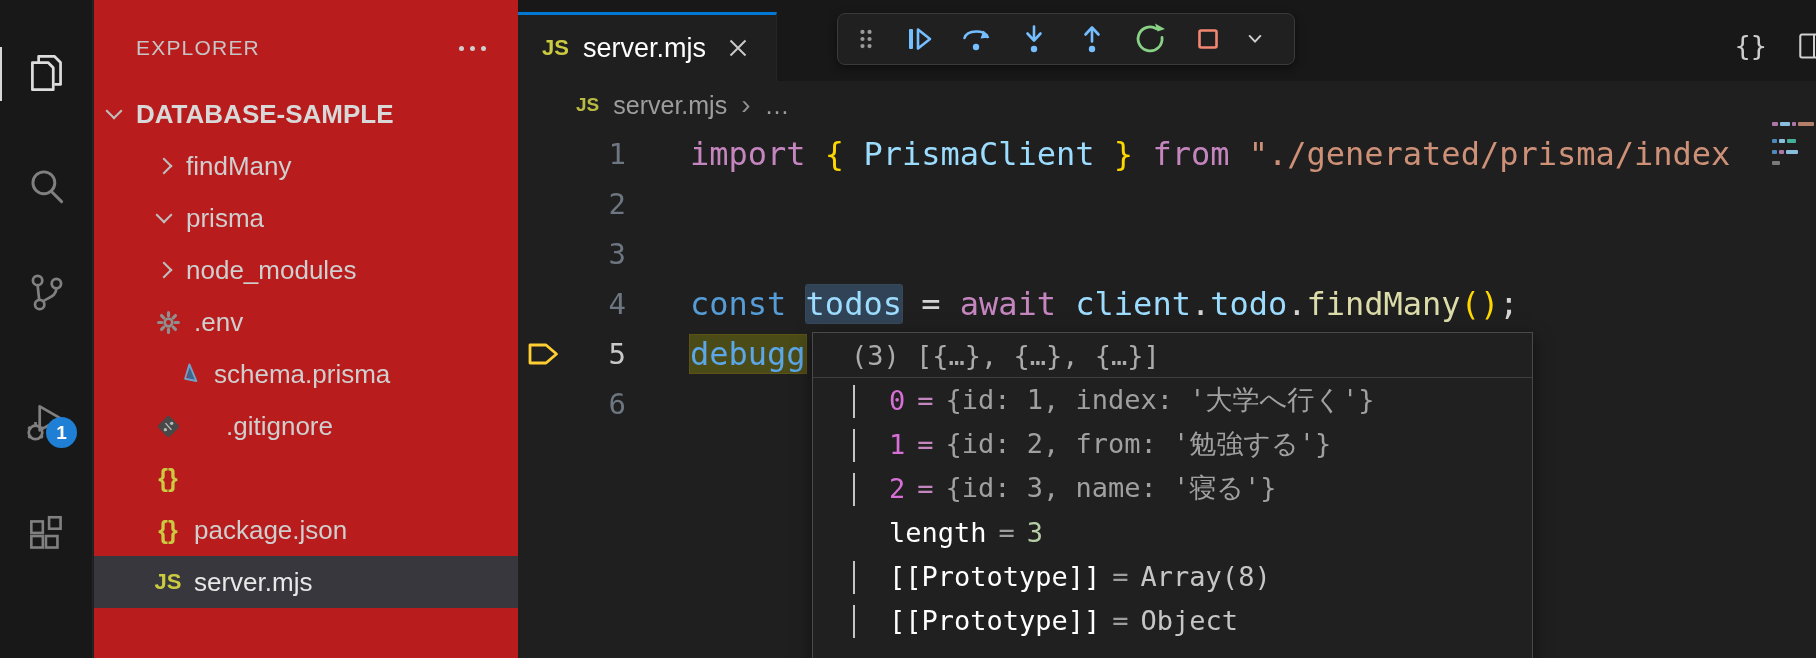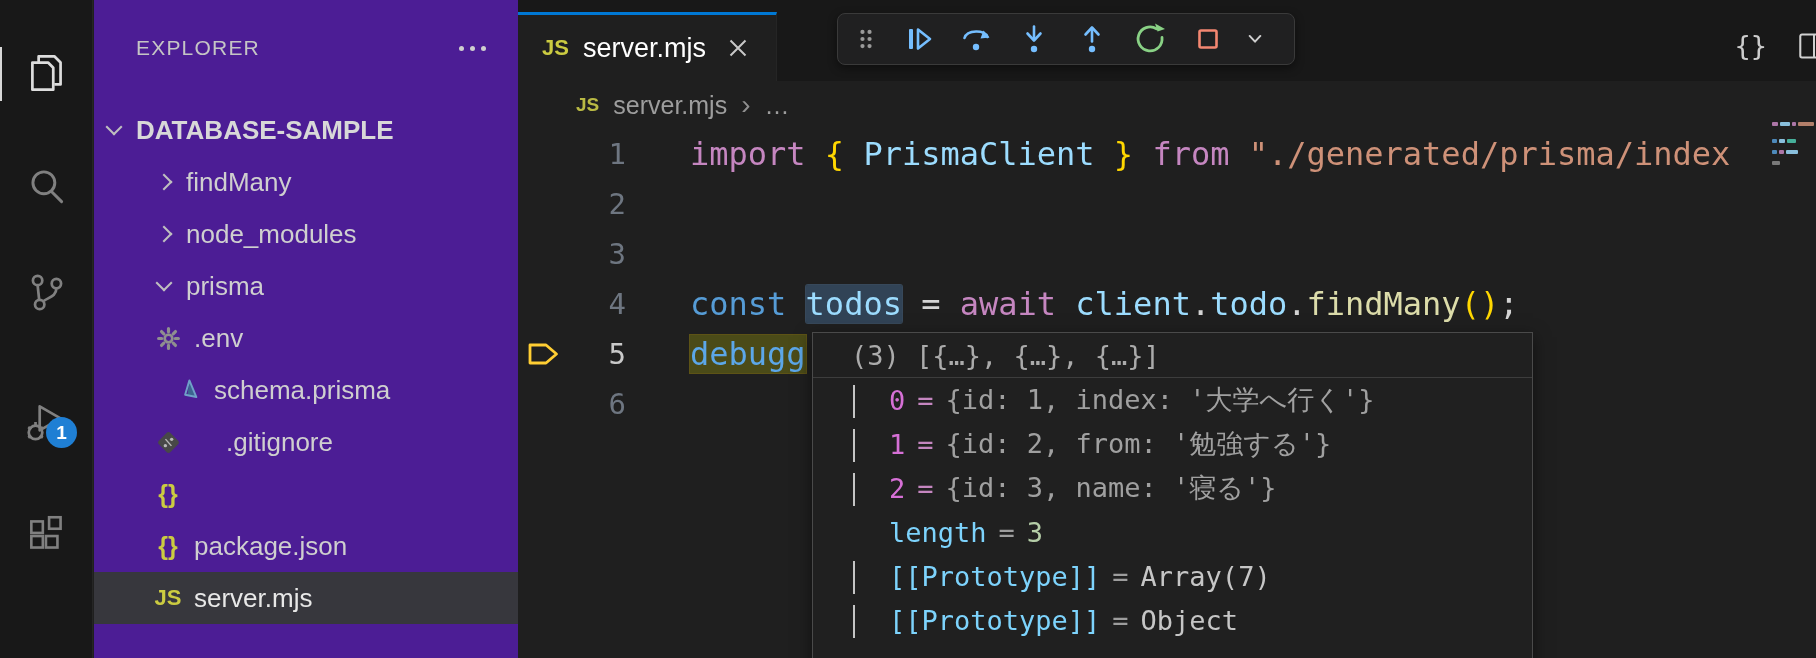--- a/index.html
+++ b/index.html
@@ -13,27 +13,27 @@
   .activitybar{ position:absolute; left:0; top:0; width:93px; height:100%;
     background:#181818; border-right:1px solid #252525; }
   .ab-item{ position:absolute; left:23px; width:48px; height:48px; color:#808080; cursor:pointer; }
   .ab-item.active{ color:#dddddd; }
   .ab-item svg{ width:48px; height:48px; }
   .ab-indicator{ position:absolute; left:0; top:47px; width:2px; height:54px; background:#d7d7d7; }
   .ab-badge{ position:absolute; left:46px; top:417px; width:31px; height:31px; border-radius:50%;
     background:#1f7fd4; color:#fff; font-size:19px; font-weight:700;
     display:flex; align-items:center; justify-content:center; z-index:3; }
   
-  .sidebar{ position:absolute; left:94px; top:0; width:424px; height:100%; background:#4c1d95; }
+  .sidebar{ position:absolute; left:94px; top:0; width:424px; height:100%; background:#b91c1c; }
   .sidebar-header{ position:absolute; top:36px; left:42px; right:30px; display:flex;
     align-items:center; justify-content:space-between; }
   .sidebar-title{ font-size:21px; letter-spacing:1.2px; color:#c5c5c5; }
   .more-dots{ display:flex; gap:6px; padding:6px 2px; cursor:pointer; }
   .more-dots i{ width:5px; height:5px; border-radius:50%; background:#cfcfcf; }
-  .tree{ position:absolute; top:104px; left:0; right:0; }
+  .tree{ position:absolute; top:88px; left:0; right:0; }
   .trow{ height:52px; display:flex; align-items:center; font-size:26px; color:#cfcfcf; cursor:pointer; white-space:nowrap; }
   .trow.selected{ background:#37373d; color:#e8e8e8; }
   .trow.root-row{ font-weight:700; color:#d8d8d8; }
   .chev{ width:12px; height:12px; border-right:2px solid #bfbfbf; border-bottom:2px solid #bfbfbf;
     flex:none; margin-right:16px; }
   .chev.right{ transform:rotate(-45deg); }
   .chev.down{ transform:rotate(45deg); margin-top:-6px; }
   .fi{ width:36px; flex:none; display:flex; justify-content:center; margin-right:8px; }
   .fi-txt{ font-weight:700; color:#cbcb41; font-size:22px; font-family:"Liberation Sans",sans-serif; }
   .fi-txt.braces{ font-size:25px; font-weight:600; }
@@ -81,21 +81,21 @@
   .dt-btn.grab{ cursor:grab; width:40px; }
   
   .debug-popup{ position:absolute; left:294px; top:332px; width:721px; height:380px;
     background:#202020; border:1px solid #4a4a4a; box-shadow:0 5px 16px rgba(0,0,0,.5);
     font-family:"DejaVu Sans Mono",monospace; z-index:4; }
   .popup-header{ height:45px; line-height:45px; padding-left:38px; font-size:27px;
     color:#ababab; border-bottom:1px solid #3d3d3d; white-space:nowrap; overflow:hidden; }
   .popup-row{ height:44px; display:flex; align-items:center; padding-left:40px; font-size:27px; white-space:nowrap; }
   .pr-chev{ width:36px; flex:none; }
   .pr-chev .chev{ border-color:#c5c5c5; margin:0; }
-  .pr-key.index{ color:#d670d6; } .pr-key.dim{ color:#7dd3fc; }
+  .pr-key.index{ color:#d670d6; } .pr-key.dim{ color:#ffffff; }
   .pr-eq{ margin:0 12px; color:#9d9d9d; }
   .pr-eq.pink{ color:#c586c0; }
   .pr-val{ color:#a0a0a0; } .pr-val.number{ color:#b5cea8; } .pr-val.plain{ color:#c6c6c6; }
 </style>
 </head>
 <body>
 
 <div class="screen">
 
   <div class="activitybar">
@@ -152,26 +152,26 @@
       <div class="trow root-row" style="padding-left:14px">
         <span class="chev down"></span>
         <span>DATABASE-SAMPLE</span>
       </div>
       <div id="tree-items">
           <div class="trow" style="padding-left: 64px;">
             <span class="chev right"></span>
             <span>findMany</span>
           </div>
           <div class="trow" style="padding-left: 64px;">
+            <span class="chev down"></span>
+            <span>prisma</span>
+          </div>
+          <div class="trow" style="padding-left: 64px;">
             <span class="chev right"></span>
             <span>node_modules</span>
-          </div>
-          <div class="trow" style="padding-left: 64px;">
-            <span class="chev down"></span>
-            <span>prisma</span>
           </div>
           <div class="trow" style="padding-left: 56px;">
             <span class="fi">
               <svg width="27" height="27" viewBox="0 0 24 24" stroke="#8f8f8f" fill="none">
                 <circle cx="12" cy="12" r="3.4" stroke-width="2.4"></circle>
                 <g stroke-width="2.8" stroke-linecap="round">
                   <path d="M12 3.2 V6 M12 18 V20.8 M3.2 12 H6 M18 12 H20.8 M5.8 5.8 L7.8 7.8 M16.2 16.2 L18.2 18.2 M5.8 18.2 L7.8 16.2 M16.2 7.8 L18.2 5.8"></path>
                 </g>
               </svg>
             </span>
@@ -384,21 +384,21 @@
           <div class="popup-row">
             <span class="pr-chev"></span>
             <span class="pr-key dim">length</span>
             <span class="pr-eq">=</span>
             <span class="pr-val number">3</span>
           </div>
           <div class="popup-row">
             <span class="pr-chev"><span class="chev right"></span></span>
             <span class="pr-key dim">[[Prototype]]</span>
             <span class="pr-eq">=</span>
-            <span class="pr-val plain">Array(7)</span>
+            <span class="pr-val plain">Array(8)</span>
           </div>
           <div class="popup-row">
             <span class="pr-chev"><span class="chev right"></span></span>
             <span class="pr-key dim">[[Prototype]]</span>
             <span class="pr-eq">=</span>
             <span class="pr-val plain">Object</span>
           </div>
         </div>
     </div>
   </div>

